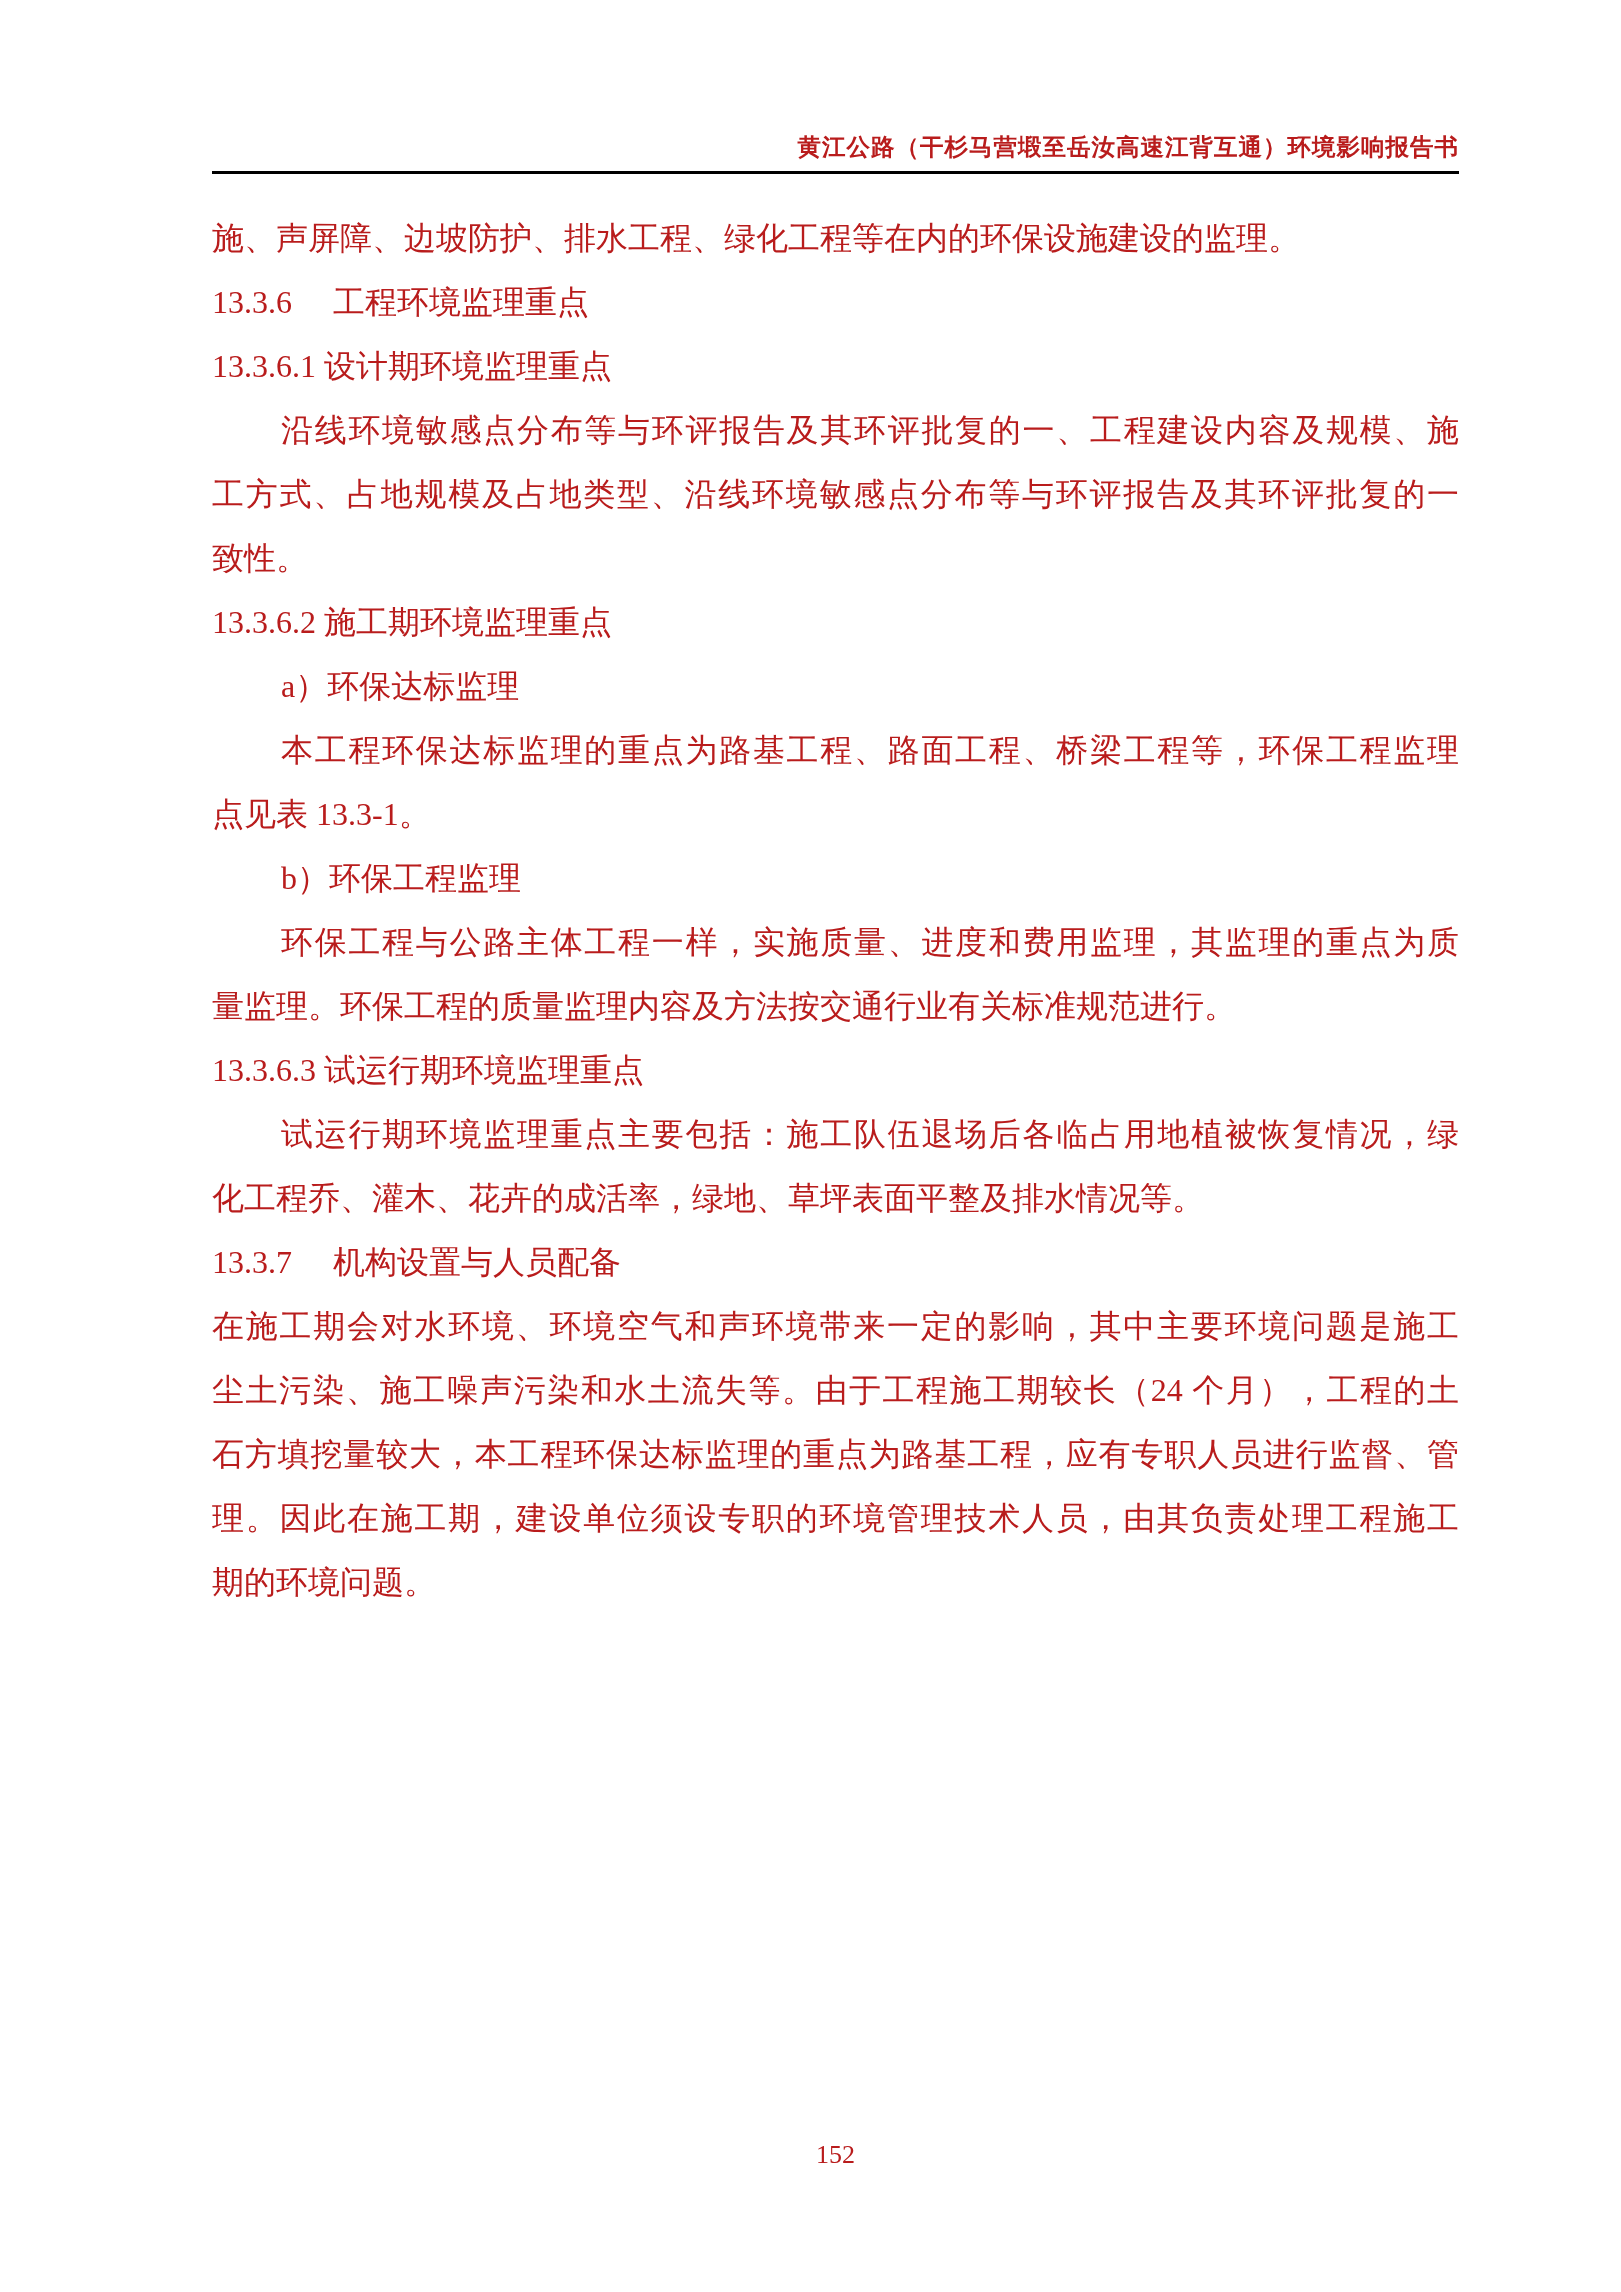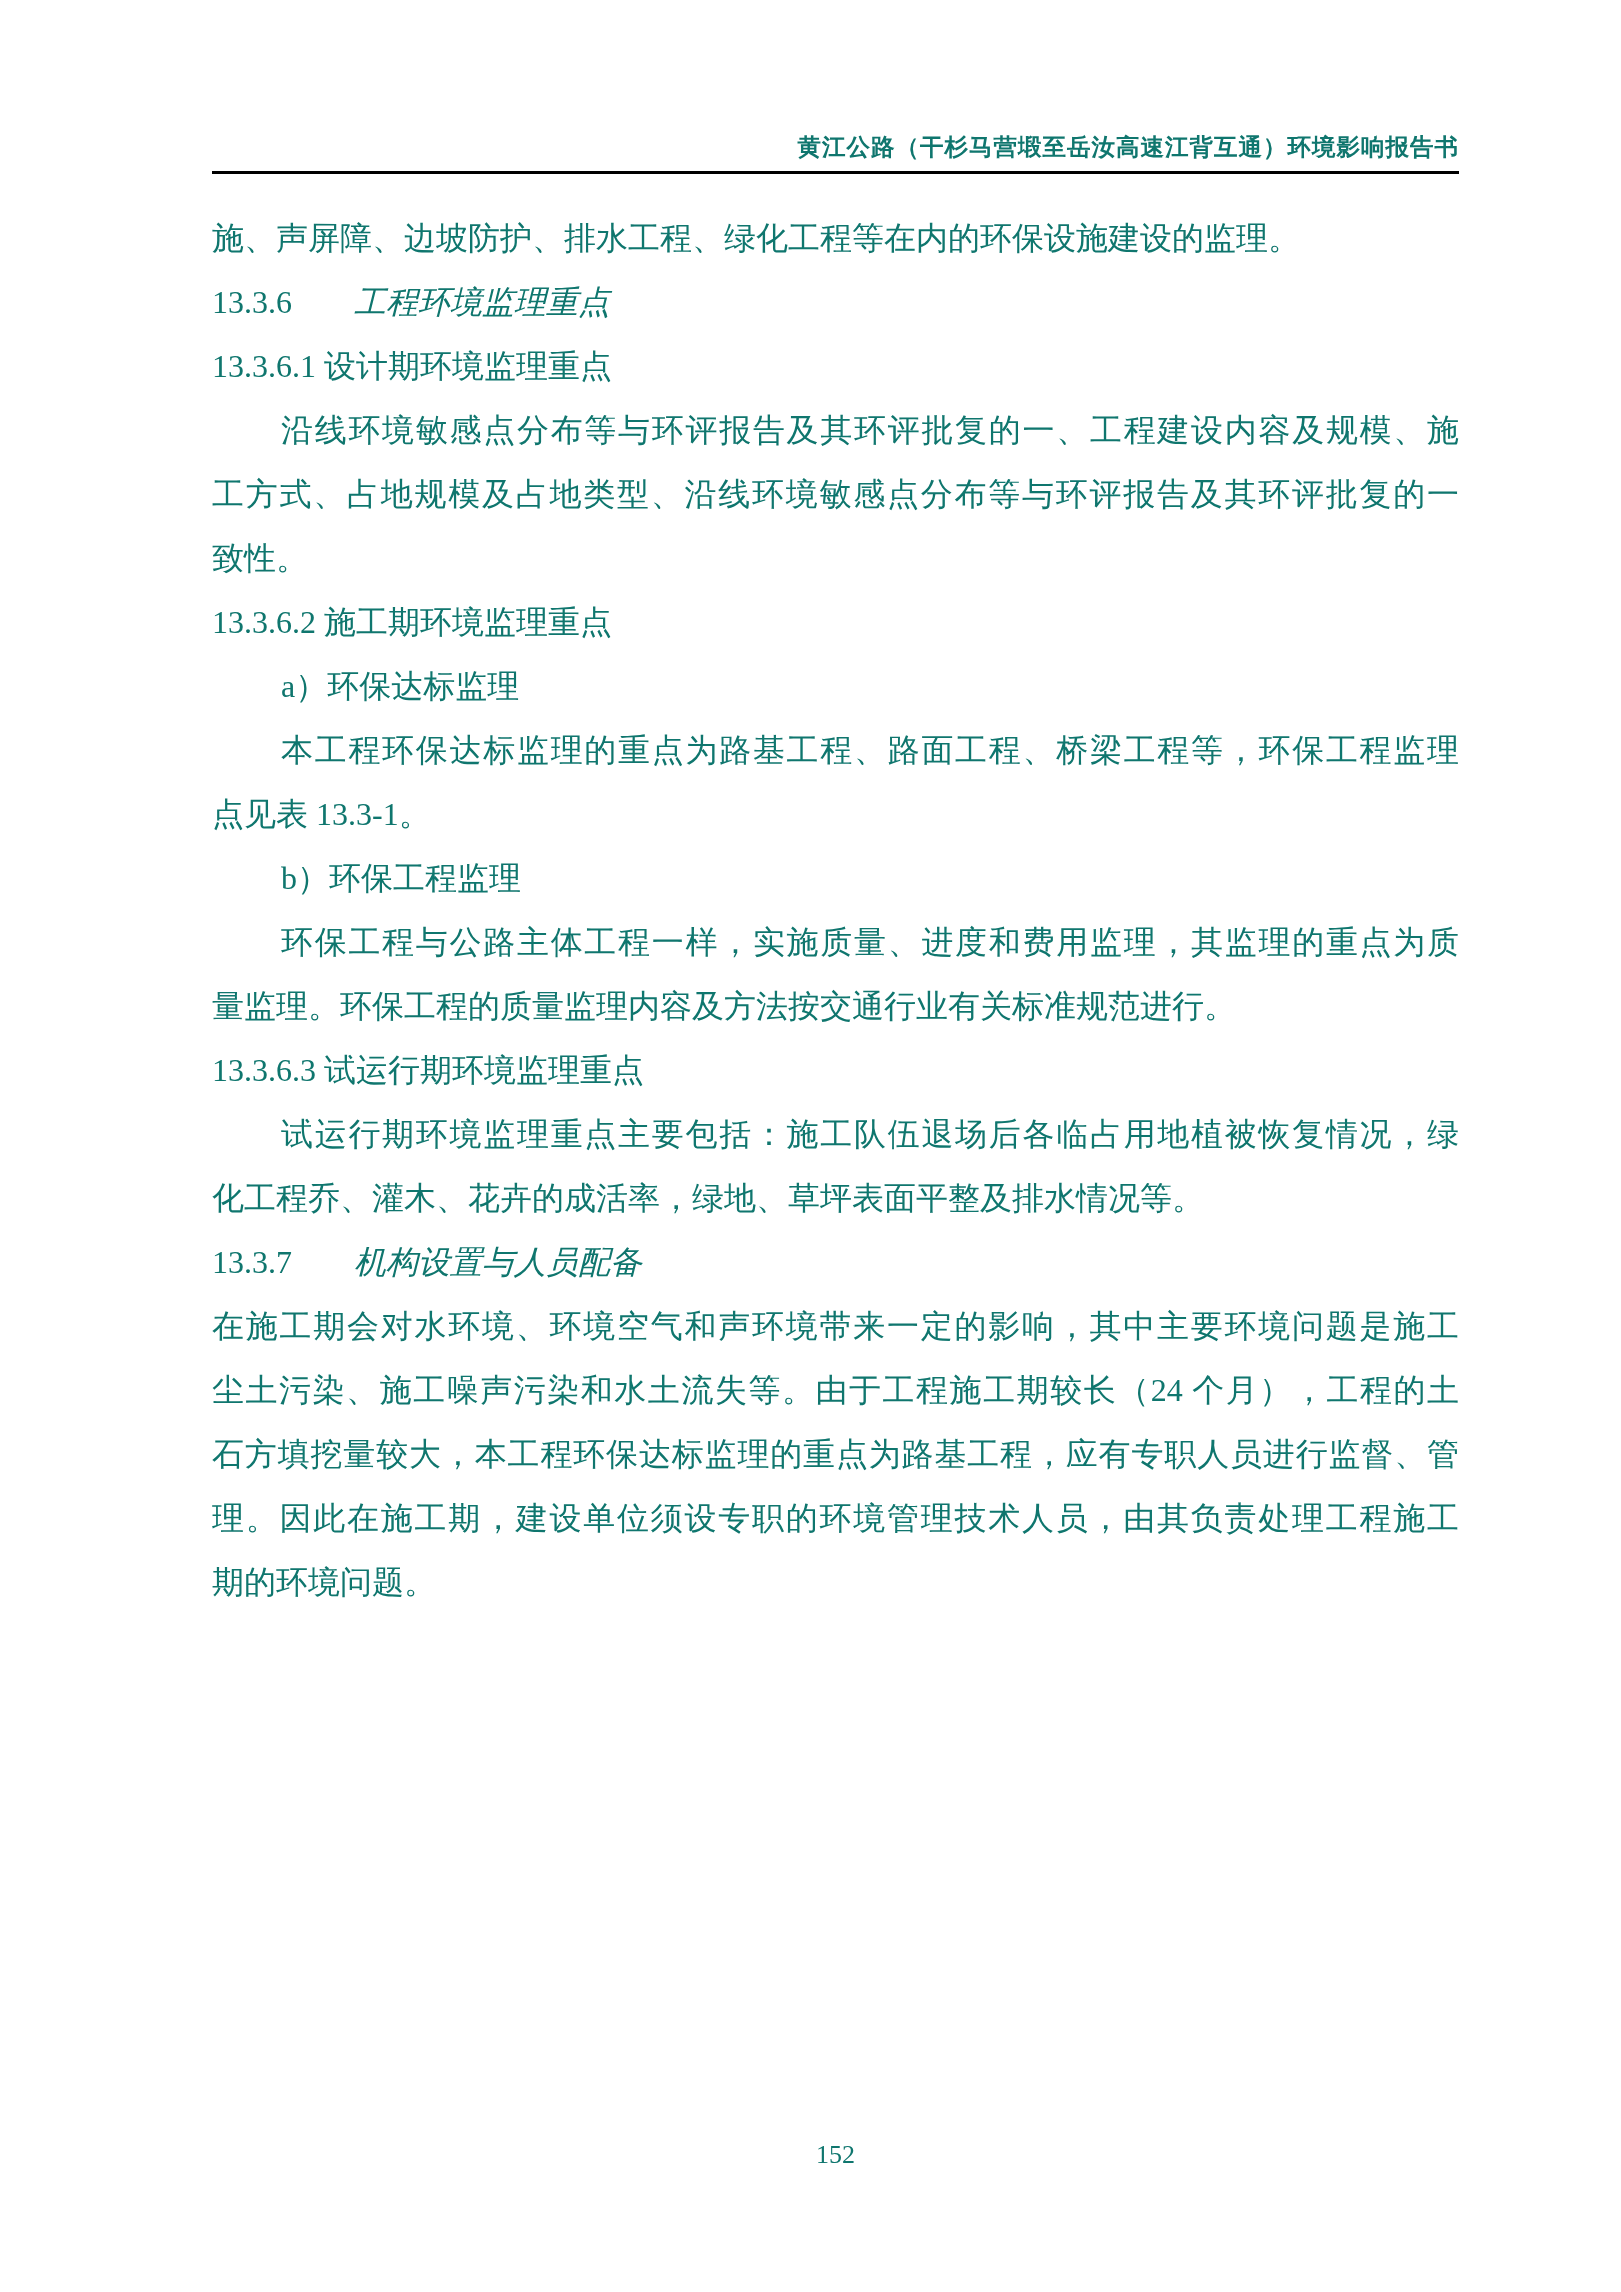--- a/index.html
+++ b/index.html
@@ -1,21 +1,21 @@
 <!DOCTYPE html>
 <html><head>
 <meta charset="utf-8">
 <style>
   html, body { margin: 0; padding: 0; background: #ffffff; }
   .page {
     position: relative;
     width: 1621px;
     height: 2293px;
     background: #ffffff;
-    color: #0f766e;
+    color: #b91c1c;
     font-family: "Liberation Serif", "DejaVu Serif", serif;
     overflow: hidden;
   }
   .header {
     position: absolute;
     left: 212px;
     top: 133px;
     width: 1247px;
     text-align: right;
     font-size: 23.5px;
@@ -38,21 +38,21 @@
     white-space: nowrap;
     text-align: left;
   }
   .jf {
     white-space: normal;
     text-align: justify;
     text-align-last: justify;
     overflow: hidden;
   }
   .ind { text-indent: 69px; }
-  .hd-title { margin-left: 62px; font-style: italic; }
+  .hd-title { margin-left: 41px; }
   .footer {
     position: absolute;
     left: 212px;
     top: 2139px;
     width: 1247px;
     text-align: center;
     font-size: 26px;
     line-height: 31px;
   }
 </style>

